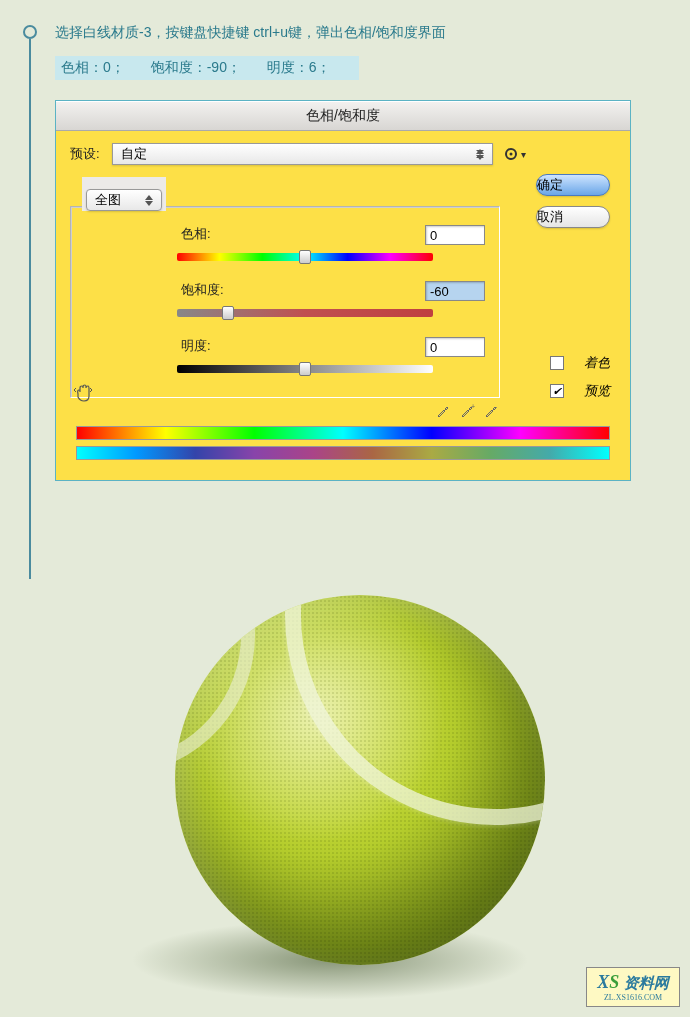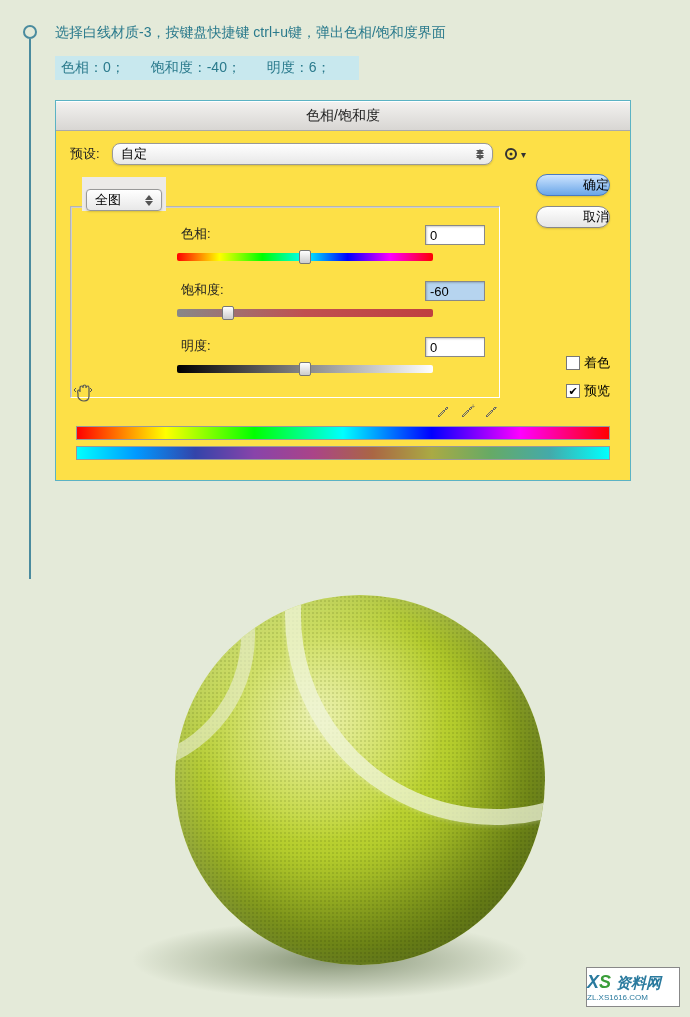--- a/index.html
+++ b/index.html
@@ -89,21 +89,21 @@
 .preset-label {
   font-size: 13px;
   color: #222;
   width: 36px;
 }
 .preset-select {
   flex: 1;
   height: 22px;
   background: linear-gradient(to bottom, #fff, #e8e8e8);
   border: 1px solid #999;
-  border-radius: 8px;
+  border-radius: 0;
   box-shadow: 0 1px 2px rgba(0,0,0,0.15);
   display: flex;
   align-items: center;
   padding: 0 8px;
   font-size: 13px;
   position: relative;
 }
 .preset-select:after {
   content: '';
   position: absolute;
@@ -130,21 +130,21 @@
 
 .btn {
   width: 74px;
   height: 22px;
   border-radius: 11px;
   background: linear-gradient(to bottom, #fff, #e5e5e5);
   border: 1px solid #888;
   font-size: 13px;
   display: inline-flex;
   align-items: center;
-  justify-content: flex-end;
+  justify-content: flex-start;
   box-shadow: 0 1px 2px rgba(0,0,0,0.15);
 }
 .btn.primary {
   background: linear-gradient(to bottom, #cde4ff, #6aa6e8);
   border: 1px solid #4a7ac0;
 }
 
 .buttons-col {
   position: absolute;
   right: 20px;
@@ -266,21 +266,21 @@
 
 .checks {
   position: absolute;
   right: 20px;
   bottom: 80px;
   display: flex;
   flex-direction: column;
   gap: 10px;
   font-size: 13px;
 }
-.check-row { display: flex; align-items: center; gap: 4px; }
+.check-row { display: flex; align-items: center; gap: 20px; font-style: italic; }
 .checkbox {
   width: 14px; height: 14px;
   border: 1px solid #777;
   background: #fff;
   display: inline-flex;
   align-items: center;
   justify-content: center;
   font-size: 11px;
 }
 
@@ -369,28 +369,29 @@
   transform: rotate(20deg);
 }
 
 
 .watermark {
   position: absolute;
   right: 10px;
   bottom: 10px;
   width: 94px;
   height: 40px;
-  background: #ffffff;
+  background: #fef9c3;
   border: 1px solid #888;
   display: flex;
   flex-direction: column;
-  align-items: flex-start;
+  align-items: center;
   justify-content: center;
   font-size: 9px;
   color: #2a7a9e;
+  font-family: Liberation Serif, serif;
 }
 .watermark .big {
   font-size: 18px;
   font-weight: bold;
   font-style: italic;
 }
 .watermark .big .x { color: #2a7a9e; }
 .watermark .big .s { color: #3a9e3a; }
 .watermark .big .txt { color: #2a7a9e; font-size: 15px; }
 </style>
@@ -399,21 +400,21 @@
 
 <div class="left-rail">
   <div class="rail-circle"></div>
   <div class="rail-line"></div>
 </div>
 
 <div class="content">
   <div class="instruction">选择白线材质-3，按键盘快捷键 ctrl+u键，弹出色相/饱和度界面</div>
   <div class="highlight-row">
     <span>色相：0；</span>
-    <span>饱和度：-40；</span>
+    <span>饱和度：-90；</span>
     <span>明度：6；</span>
   </div>
 
   <div class="dialog">
     <div class="dlg-header">色相/饱和度</div>
     <div class="dlg-body" style="position:relative;">
 
       <div class="preset-row">
         <div class="preset-label">预设:</div>
         <div class="preset-select">

